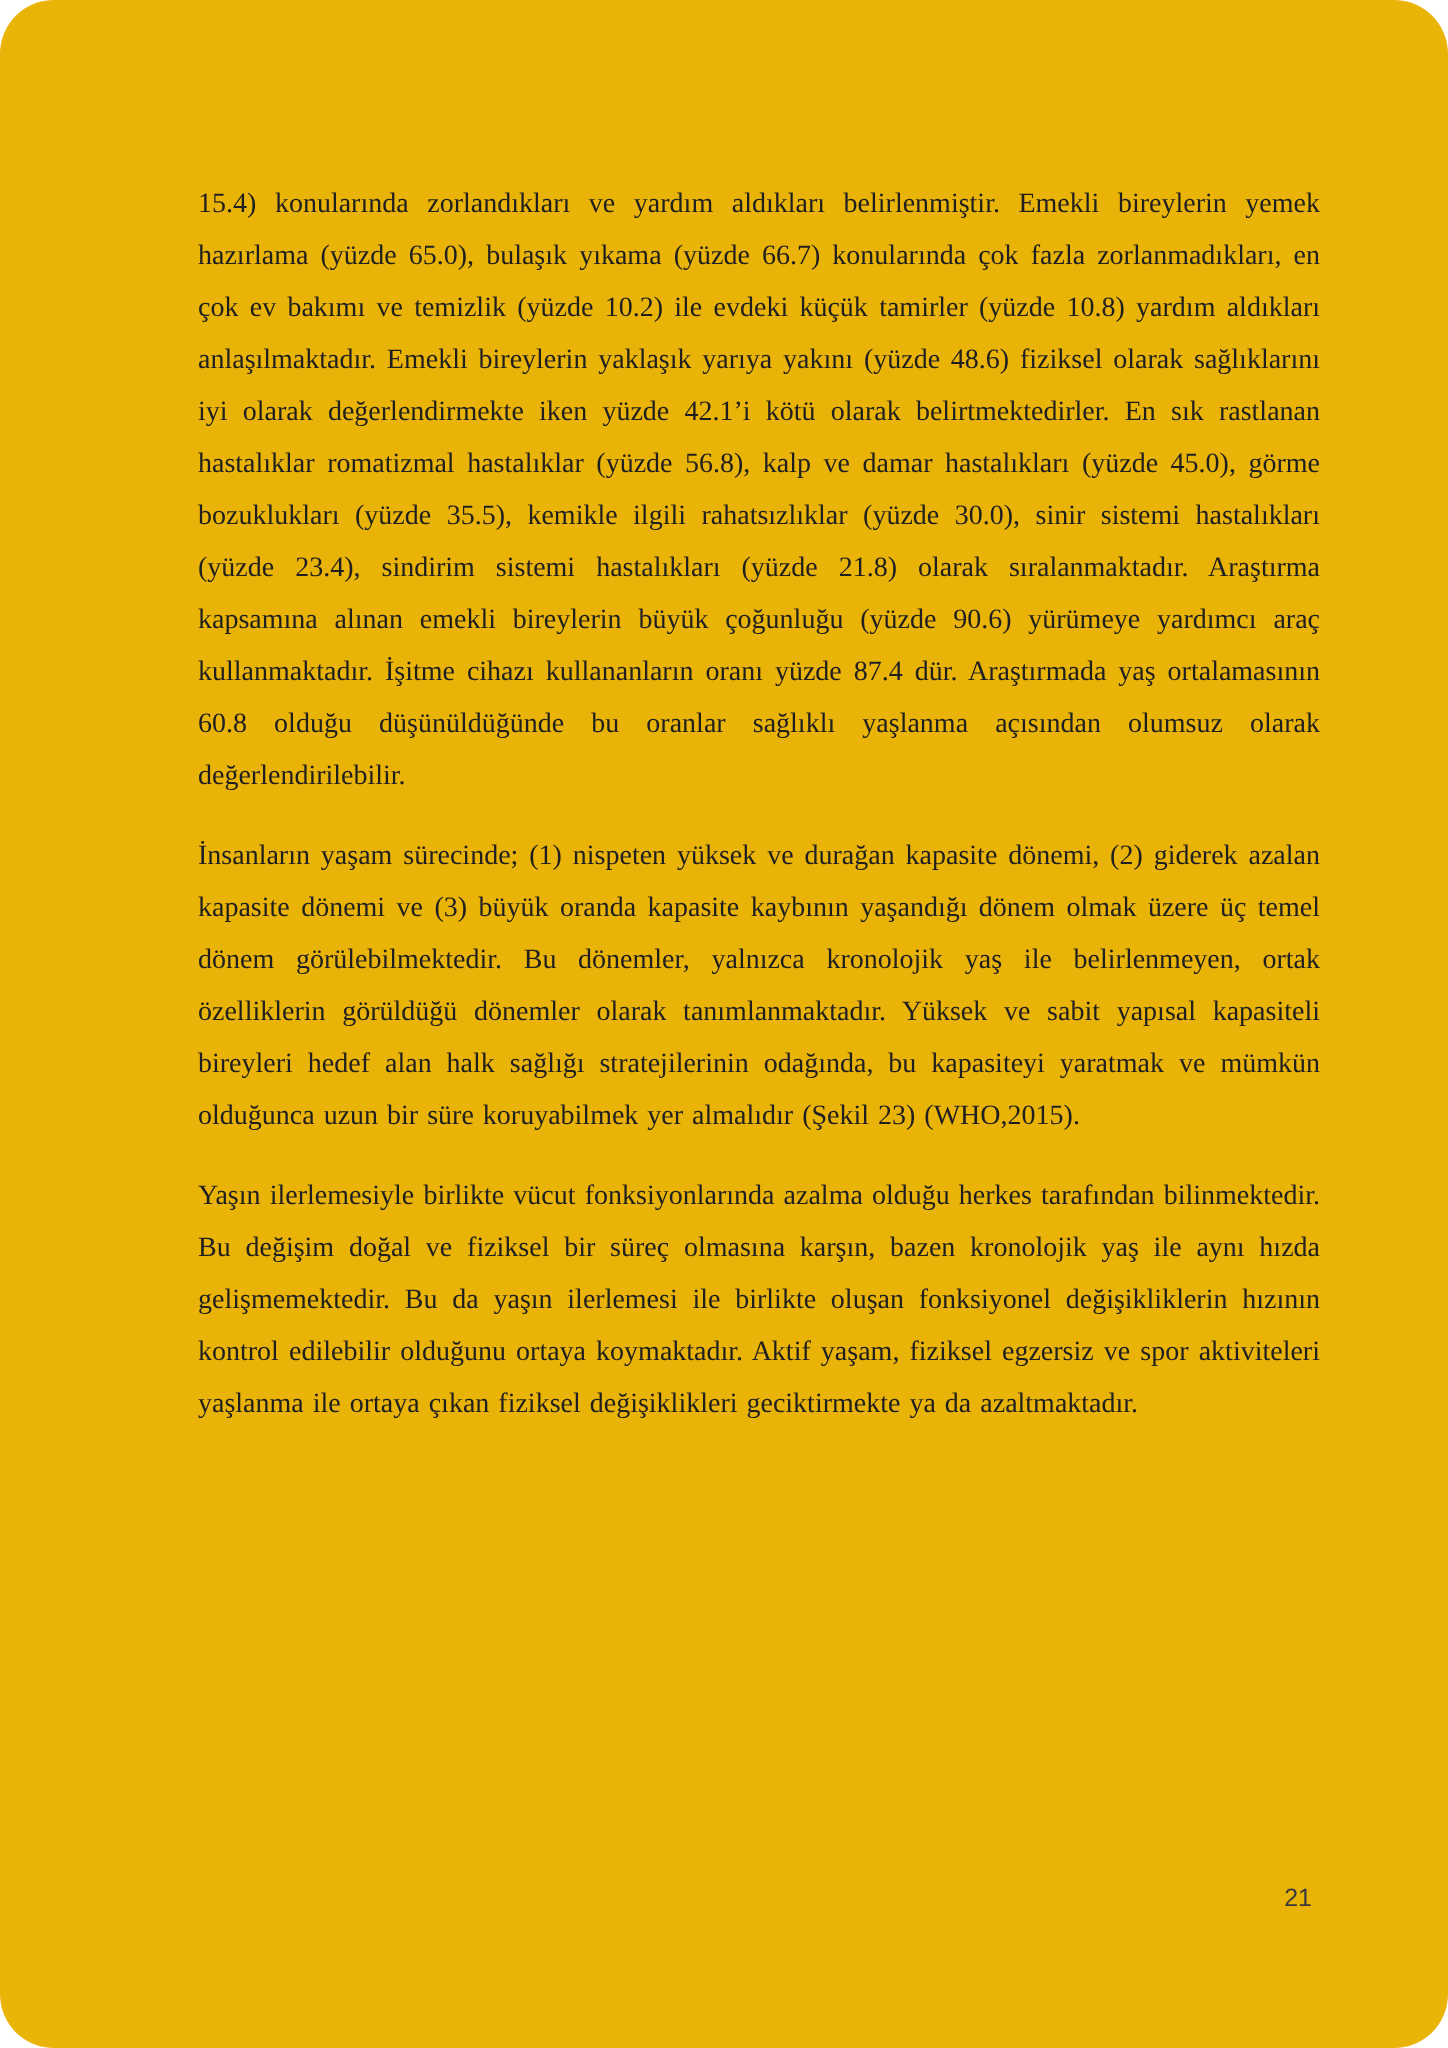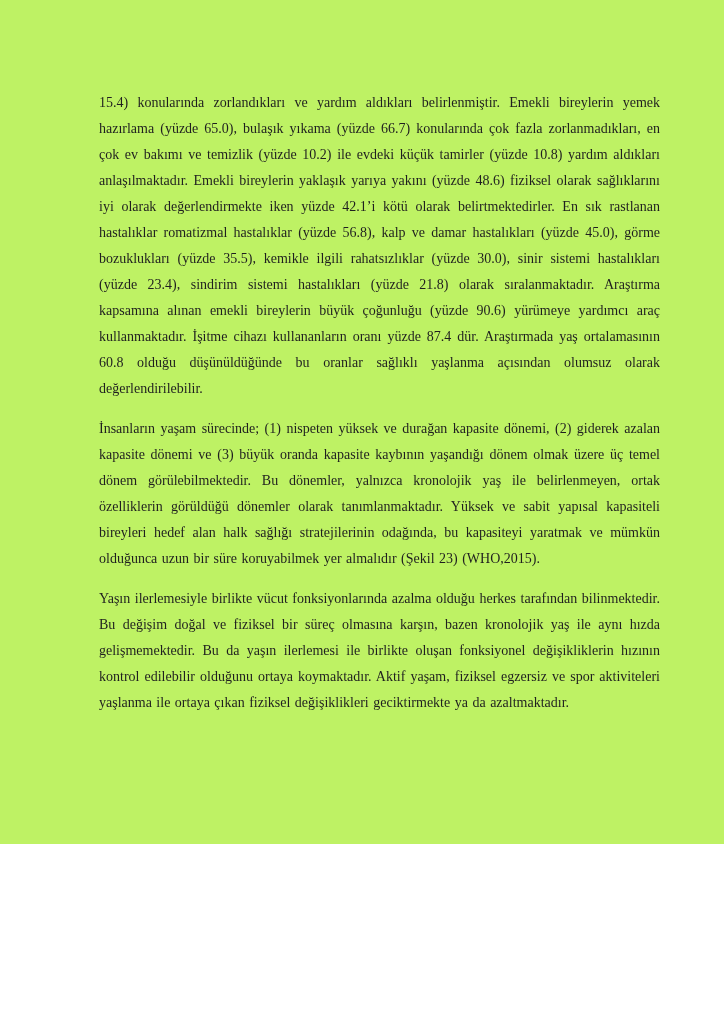--- a/index.html
+++ b/index.html
@@ -3,24 +3,25 @@
 <meta charset="utf-8">
 <style>
   html, body {
     margin: 0;
     padding: 0;
     background: #ffffff;
   }
   .page {
     position: relative;
     width: 724px;
-    height: 844px;
-    background: #bef264;
+    height: 1024px;
+    background: #eab308;
     overflow: hidden;
     font-family: "Liberation Serif", "DejaVu Serif", serif;
+    border-radius: 27px;
   }
   .text-block {
     position: absolute;
     left: 99px;
     top: 90px;
     width: 561px;
     color: #1f1f1f;
     font-size: 14px;
     line-height: 26px;
   }
@@ -43,14 +44,14 @@
 </style>
 </head>
 <body>
 
 <div class="page">
   <div class="text-block">
     <p>15.4) konularında zorlandıkları ve yardım aldıkları belirlenmiştir. Emekli bireylerin yemek hazırlama (yüzde 65.0), bulaşık yıkama (yüzde 66.7) konularında çok fazla zorlanmadıkları, en çok ev bakımı ve temizlik (yüzde 10.2) ile evdeki küçük tamirler (yüzde 10.8) yardım aldıkları anlaşılmaktadır.  Emekli bireylerin yaklaşık yarıya yakını (yüzde 48.6) fiziksel olarak sağlıklarını iyi olarak değerlendirmekte iken yüzde 42.1’i kötü olarak belirtmektedirler. En sık rastlanan hastalıklar romatizmal hastalıklar (yüzde 56.8), kalp ve damar hastalıkları (yüzde 45.0), görme bozuklukları (yüzde 35.5), kemikle ilgili rahatsızlıklar (yüzde 30.0), sinir sistemi hastalıkları (yüzde 23.4), sindirim sistemi hastalıkları (yüzde 21.8) olarak sıralanmaktadır. Araştırma kapsamına alınan emekli bireylerin büyük çoğunluğu (yüzde 90.6) yürümeye yardımcı araç kullanmaktadır. İşitme cihazı kullananların oranı yüzde 87.4 dür. Araştırmada yaş ortalamasının 60.8 olduğu düşünüldüğünde bu oranlar sağlıklı yaşlanma açısından olumsuz olarak değerlendirilebilir.</p>
     <p>İnsanların yaşam sürecinde; (1) nispeten yüksek ve durağan kapasite dönemi, (2) giderek azalan kapasite dönemi ve (3) büyük oranda kapasite kaybının yaşandığı dönem olmak üzere üç temel dönem görülebilmektedir. Bu dönemler, yalnızca kronolojik yaş ile belirlenmeyen, ortak özelliklerin görüldüğü dönemler olarak tanımlanmaktadır. Yüksek ve sabit yapısal kapasiteli bireyleri hedef alan halk sağlığı stratejilerinin odağında, bu kapasiteyi yaratmak ve mümkün olduğunca uzun bir süre koruyabilmek yer almalıdır (Şekil 23) (WHO,2015).</p>
     <p>Yaşın ilerlemesiyle birlikte vücut fonksiyonlarında azalma olduğu herkes tarafından bilinmektedir. Bu değişim doğal ve fiziksel bir süreç olmasına karşın, bazen kronolojik yaş ile aynı hızda gelişmemektedir. Bu da yaşın ilerlemesi ile birlikte oluşan fonksiyonel değişikliklerin hızının kontrol edilebilir olduğunu ortaya koymaktadır. Aktif yaşam, fiziksel egzersiz ve spor aktiviteleri yaşlanma ile ortaya çıkan fiziksel değişiklikleri geciktirmekte ya da azaltmaktadır.</p>
   </div>
-  <div class="page-number">23</div>
+  <div class="page-number">21</div>
 </div>
 
 </body></html>

